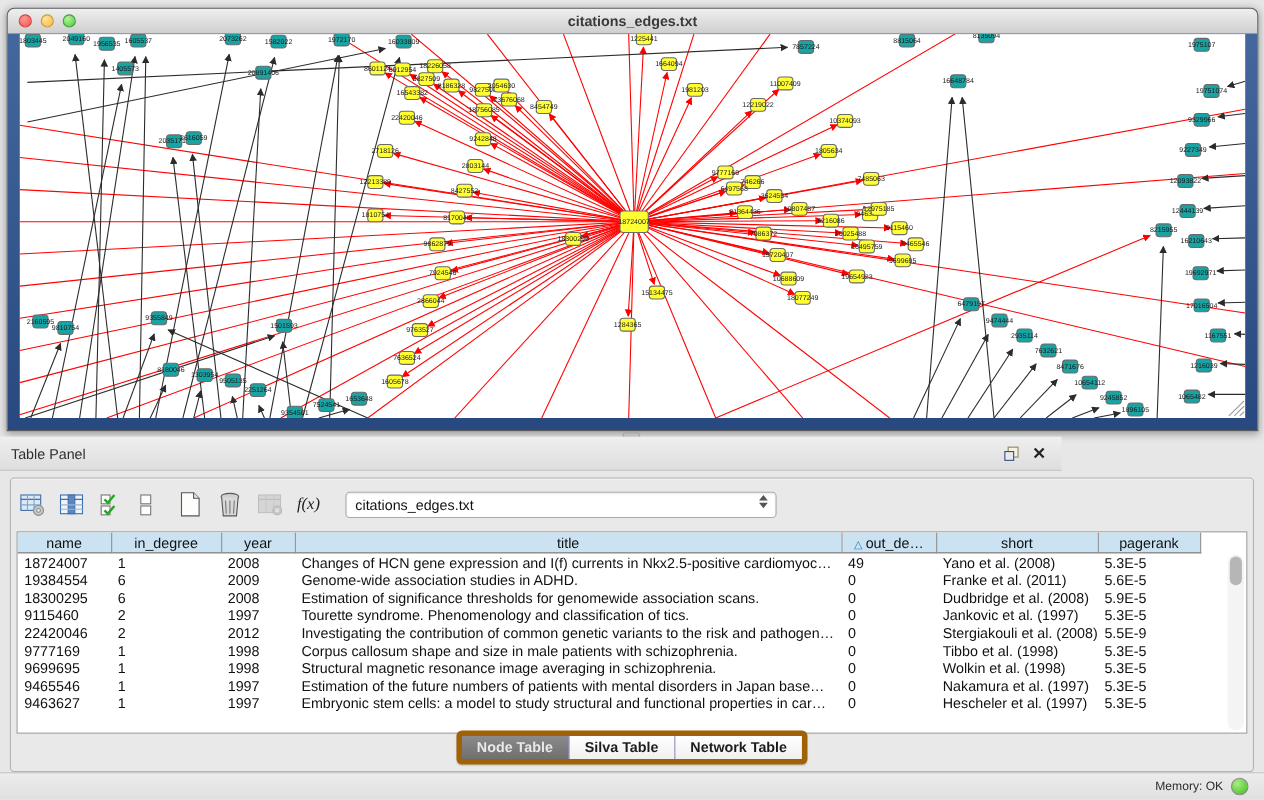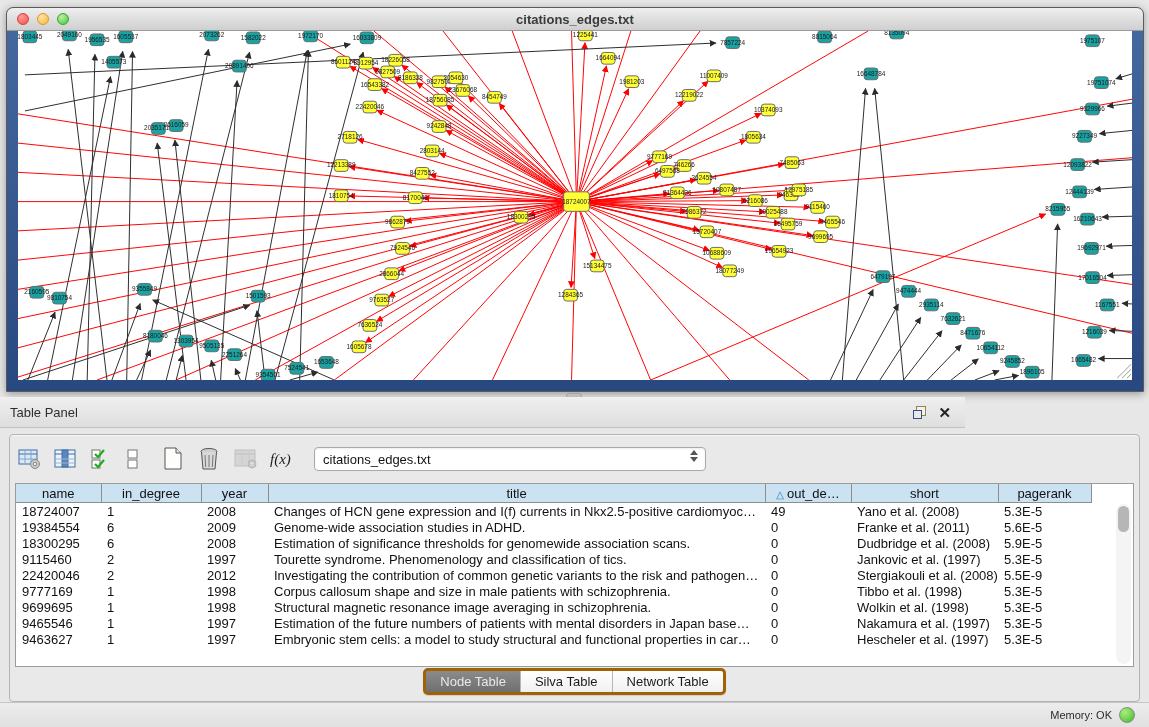--- a/index.html
+++ b/index.html
@@ -59,22 +59,22 @@
     overflow:hidden;white-space:nowrap;}
   table.data th:first-child{border-left:none;}
   table.data td{font-size:13px;color:#111;height:16px;padding:0 0 0 6px;white-space:nowrap;
     overflow:hidden;text-overflow:ellipsis;}
   td.c-short{padding-left:16px;}
   .sort-tri{color:#2d7fb5;font-size:10px;margin-right:3px;}
   .vscroll{position:absolute;right:2px;top:20px;bottom:2px;width:15px;background:#f4f4f4;border-radius:8px;}
   .vthumb{position:absolute;left:2px;top:2px;width:11px;height:26px;background:#b6b6b6;border-radius:6px;}
 
   .tabs{position:absolute;left:0;right:0;bottom:6px;display:flex;justify-content:center;}
-  .seg{display:flex;border:3px solid #a16207;border-radius:5px;overflow:hidden;background:#8b5cf6;
-    box-shadow:0 1px 1px rgba(0,0,0,.12);}
+  .seg{display:flex;border:5px solid #a16207;border-radius:5px;overflow:hidden;background:#8b5cf6;
+    box-shadow:0 1px 1px rgba(0,0,0,.12);font-weight:bold;}
   .seg .tab{font-size:13px;padding:3px 14px;color:#1c1c1c;border-right:1px solid #b5b5b5;
     background:linear-gradient(#ffffff,#f0f0f0);}
   .seg .tab:last-child{border-right:none;}
   .seg .tab.sel{background:linear-gradient(#8b8b8b,#6f6f6f);color:#e9e9e9;}
 
   
   .statusbar{position:absolute;left:0;bottom:0;width:1149px;height:25px;background:linear-gradient(#ececec,#e0e0e0);
     border-top:1px solid #c6c6c6;display:flex;align-items:center;justify-content:flex-end;gap:7px;padding-right:14px;box-sizing:border-box;}
   .mem-label{font-size:11px;color:#2c2c2c;}
   .mem-dot{width:14px;height:14px;border-radius:50%;border:1px solid #8a8a8a;

